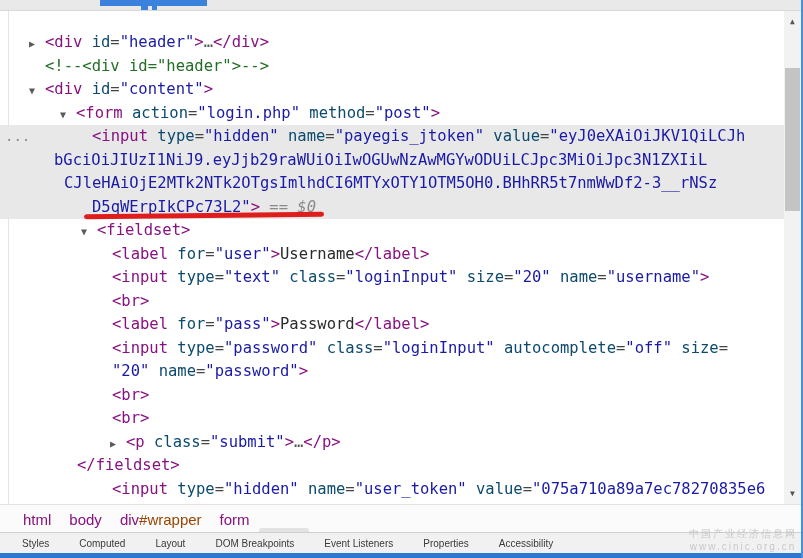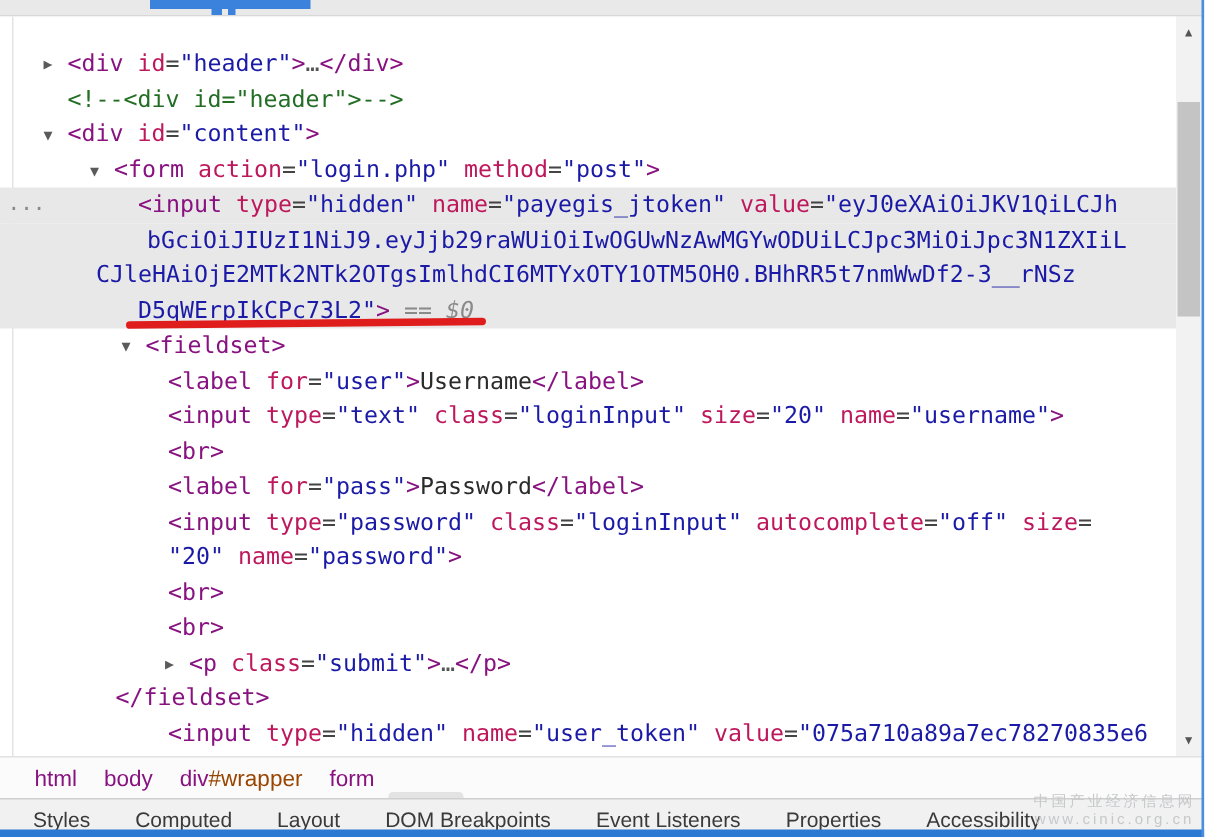--- a/index.html
+++ b/index.html
@@ -14,21 +14,21 @@
   .n1{left:141px;width:7px;} .n2{left:152px;width:5px;}
 
   
   .code{position:absolute;top:11px;left:0;right:19px;height:493px;overflow:hidden;background:#fff;}
   .gutterline{position:absolute;top:0;bottom:0;left:8px;width:1px;background:#e4e4e4;}
   .tree{position:absolute;top:20px;left:0;right:0;}
   .line{position:relative;height:23.5px;line-height:23.5px;font-size:15.5px;white-space:pre;}
   .line.hl{background:#e8e8e8;}
   .tw{position:absolute;top:1px;font-size:10px;color:#5a5a5a;}
   .dots{position:absolute;left:5px;top:0;color:#8a8a8a;font-size:14px;}
-  .s-g{color:#881280}.s-a{color:#be185d}.s-v{color:#1a1aa6}.s-q{color:#444}
+  .s-g{color:#881280}.s-a{color:#0c4a6e}.s-v{color:#1a1aa6}.s-q{color:#444}
   .s-t{color:#2b2b2b}.s-c{color:#236e25}.s-m{color:#8a8a8a;font-style:italic}.s-e{color:#555}
   .redline{position:absolute;left:84px;bottom:1px;width:240px;height:5px;background:#e01d1d;
            border-radius:3px;transform:rotate(-0.6deg);}
 
   
   .scrollbar{position:absolute;top:11px;right:2px;width:17px;height:493px;background:#f2f2f2;}
   .sb-btn{position:absolute;left:0;width:17px;height:17px;color:#555;font-size:8px;
           text-align:center;line-height:17px;}
   .sb-up{top:2px}.sb-down{bottom:2px}
   .sb-thumb{position:absolute;left:1px;top:57px;width:15px;height:143px;background:#c4c4c4;}
@@ -37,21 +37,21 @@
   .crumbs{position:absolute;left:0;right:0;top:504px;height:28px;background:#fbfbfb;
           border-top:1px solid #e2e2e2;display:flex;align-items:center;padding-left:14px;
           font-family:"Liberation Sans",sans-serif;font-size:15px;}
   .crumb{padding:2px 9px;border-radius:3px;}
   .crumb.sel{background:#e3e3e3;margin-top:38px;}
   .ct{color:#881280}.ci{color:#994500}
 
   
   .tabs{position:absolute;left:0;right:0;top:532px;height:21px;background:#f1f1f1;
         border-top:1px solid #cfcfcf;display:flex;gap:30px;padding-left:22px;overflow:hidden;
-        font-family:"Liberation Sans",sans-serif;font-size:14px;color:#3a3a3a;}
+        font-family:"Liberation Sans",sans-serif;font-size:10px;color:#3a3a3a;}
   .tab{padding-top:5px;white-space:nowrap;}
 
   
   .watermark{position:absolute;right:6px;top:527px;text-align:center;z-index:5;
              font-family:"Liberation Sans",sans-serif;color:#c6c8ca;}
   .wm1{font-size:10px;letter-spacing:2px;}
   .wm2{font-size:10px;letter-spacing:2px;}
 
   
   .bottom-blue{position:absolute;left:0;right:0;bottom:0;height:5px;background:#2c79d4;z-index:6;}
@@ -69,21 +69,21 @@
   </div>
 
   <div class="code">
     <div class="gutterline"></div>
     <div class="tree" id="tree">
         <div class="line" style="padding-left: 45px;"><span class="tw" style="left: 29px;">▶</span><span class="s-g">&lt;div </span><span class="s-a">id</span><span class="s-q">=</span><span class="s-v">"header"</span><span class="s-g">&gt;</span><span class="s-e">…</span><span class="s-g">&lt;/div&gt;</span></div>
         <div class="line" style="padding-left: 45px;"><span class="s-c">&lt;!--&lt;div id="header"&gt;--&gt;</span></div>
         <div class="line" style="padding-left: 45px;"><span class="tw" style="left: 29px;">▼</span><span class="s-g">&lt;div </span><span class="s-a">id</span><span class="s-q">=</span><span class="s-v">"content"</span><span class="s-g">&gt;</span></div>
         <div class="line" style="padding-left: 76px;"><span class="tw" style="left: 60px;">▼</span><span class="s-g">&lt;form </span><span class="s-a">action</span><span class="s-q">=</span><span class="s-v">"login.php"</span><span class="s-t"> </span><span class="s-a">method</span><span class="s-q">=</span><span class="s-v">"post"</span><span class="s-g">&gt;</span></div>
         <div class="line hl" style="padding-left: 92px;"><span class="dots">...</span><span class="s-g">&lt;input </span><span class="s-a">type</span><span class="s-q">=</span><span class="s-v">"hidden"</span><span class="s-t"> </span><span class="s-a">name</span><span class="s-q">=</span><span class="s-v">"payegis_jtoken"</span><span class="s-t"> </span><span class="s-a">value</span><span class="s-q">=</span><span class="s-v">"eyJ0eXAiOiJKV1QiLCJh</span></div>
-        <div class="line hl" style="padding-left: 98px;"><span class="s-v">bGciOiJIUzI1NiJ9.eyJjb29raWUiOiIwOGUwNzAwMGYwODUiLCJpc3MiOiJpc3N1ZXIiL</span></div>
+        <div class="line hl" style="padding-left: 54px;"><span class="s-v">bGciOiJIUzI1NiJ9.eyJjb29raWUiOiIwOGUwNzAwMGYwODUiLCJpc3MiOiJpc3N1ZXIiL</span></div>
         <div class="line hl" style="padding-left: 64px;"><span class="s-v">CJleHAiOjE2MTk2NTk2OTgsImlhdCI6MTYxOTY1OTM5OH0.BHhRR5t7nmWwDf2-3__rNSz</span></div>
         <div class="line hl" style="padding-left: 92px;"><span class="s-v">D5qWErpIkCPc73L2"</span><span class="s-g">&gt;</span><span class="s-m"> == $0</span><div class="redline"></div></div>
         <div class="line" style="padding-left: 97px;"><span class="tw" style="left: 81px;">▼</span><span class="s-g">&lt;fieldset&gt;</span></div>
         <div class="line" style="padding-left: 112px;"><span class="s-g">&lt;label </span><span class="s-a">for</span><span class="s-q">=</span><span class="s-v">"user"</span><span class="s-g">&gt;</span><span class="s-t">Username</span><span class="s-g">&lt;/label&gt;</span></div>
         <div class="line" style="padding-left: 112px;"><span class="s-g">&lt;input </span><span class="s-a">type</span><span class="s-q">=</span><span class="s-v">"text"</span><span class="s-t"> </span><span class="s-a">class</span><span class="s-q">=</span><span class="s-v">"loginInput"</span><span class="s-t"> </span><span class="s-a">size</span><span class="s-q">=</span><span class="s-v">"20"</span><span class="s-t"> </span><span class="s-a">name</span><span class="s-q">=</span><span class="s-v">"username"</span><span class="s-g">&gt;</span></div>
         <div class="line" style="padding-left: 112px;"><span class="s-g">&lt;br&gt;</span></div>
         <div class="line" style="padding-left: 112px;"><span class="s-g">&lt;label </span><span class="s-a">for</span><span class="s-q">=</span><span class="s-v">"pass"</span><span class="s-g">&gt;</span><span class="s-t">Password</span><span class="s-g">&lt;/label&gt;</span></div>
         <div class="line" style="padding-left: 112px;"><span class="s-g">&lt;input </span><span class="s-a">type</span><span class="s-q">=</span><span class="s-v">"password"</span><span class="s-t"> </span><span class="s-a">class</span><span class="s-q">=</span><span class="s-v">"loginInput"</span><span class="s-t"> </span><span class="s-a">autocomplete</span><span class="s-q">=</span><span class="s-v">"off"</span><span class="s-t"> </span><span class="s-a">size</span><span class="s-q">=</span></div>
         <div class="line" style="padding-left: 112px;"><span class="s-v">"20"</span><span class="s-t"> </span><span class="s-a">name</span><span class="s-q">=</span><span class="s-v">"password"</span><span class="s-g">&gt;</span></div>
         <div class="line" style="padding-left: 112px;"><span class="s-g">&lt;br&gt;</span></div>

